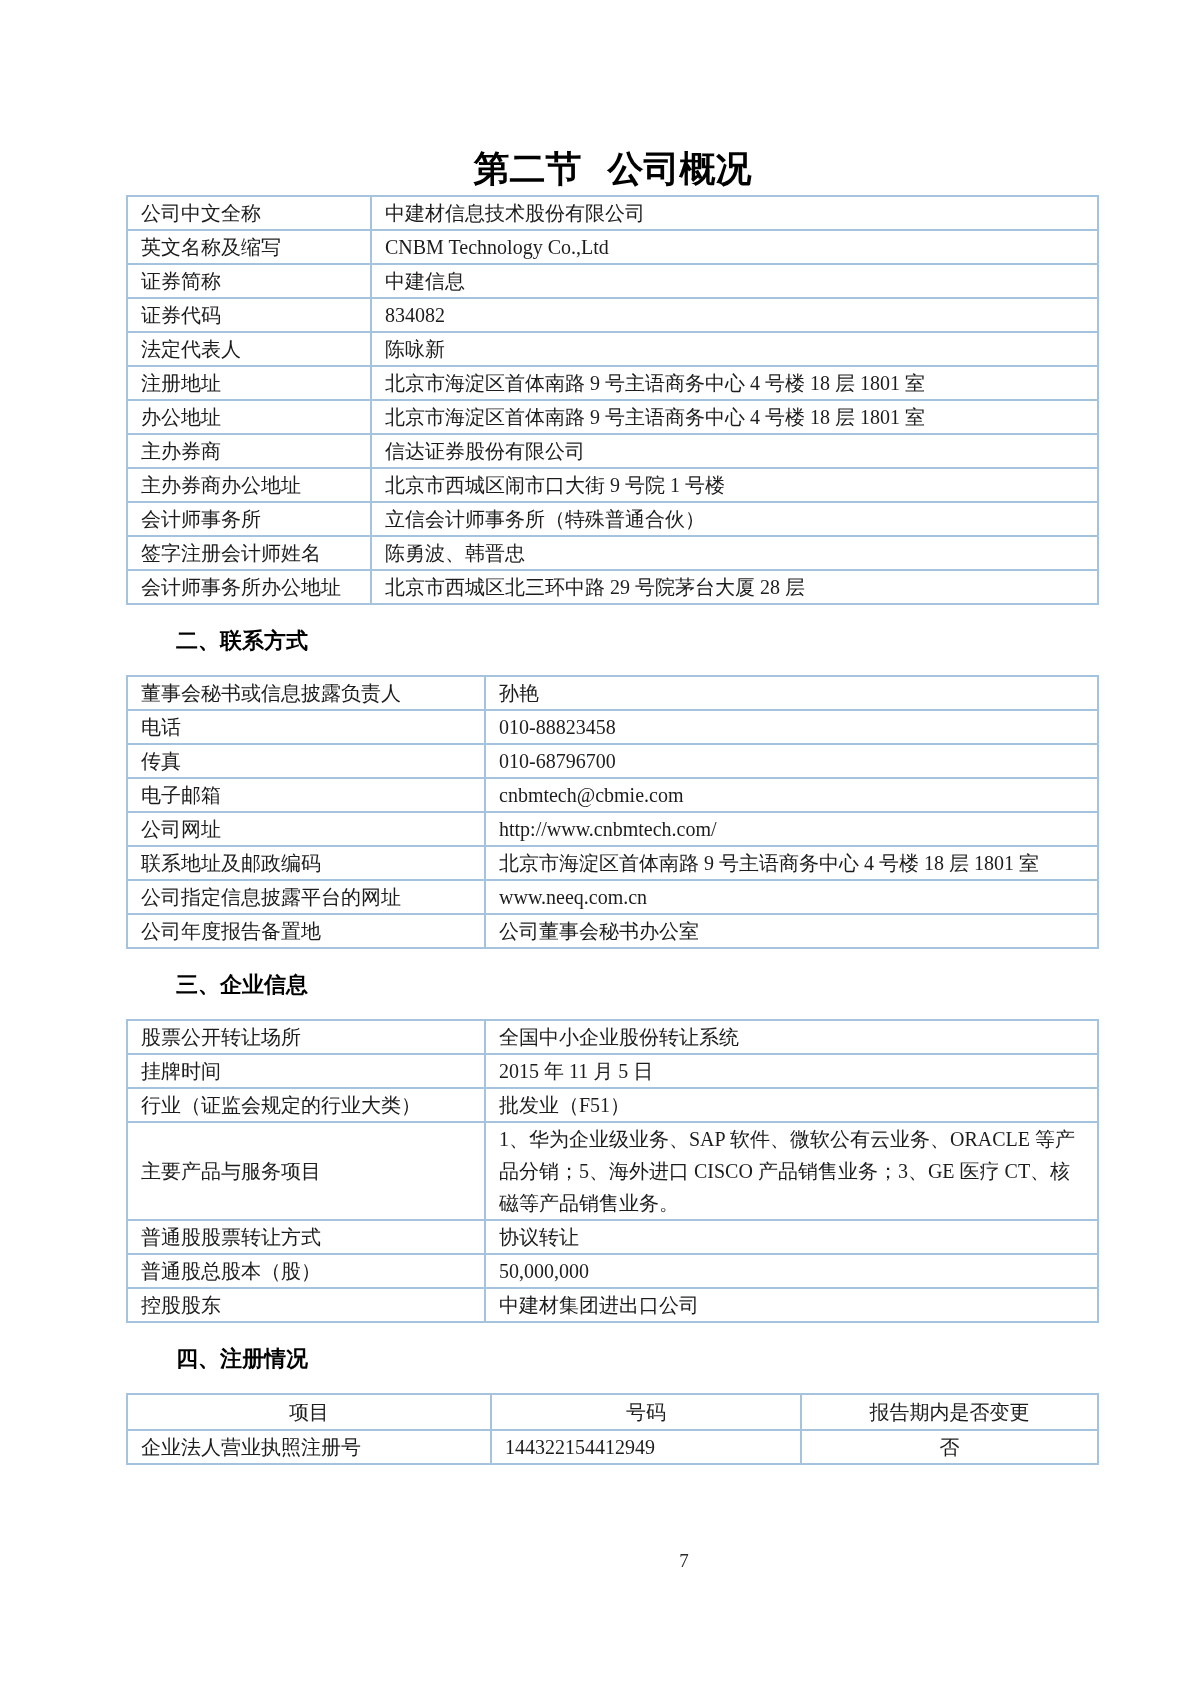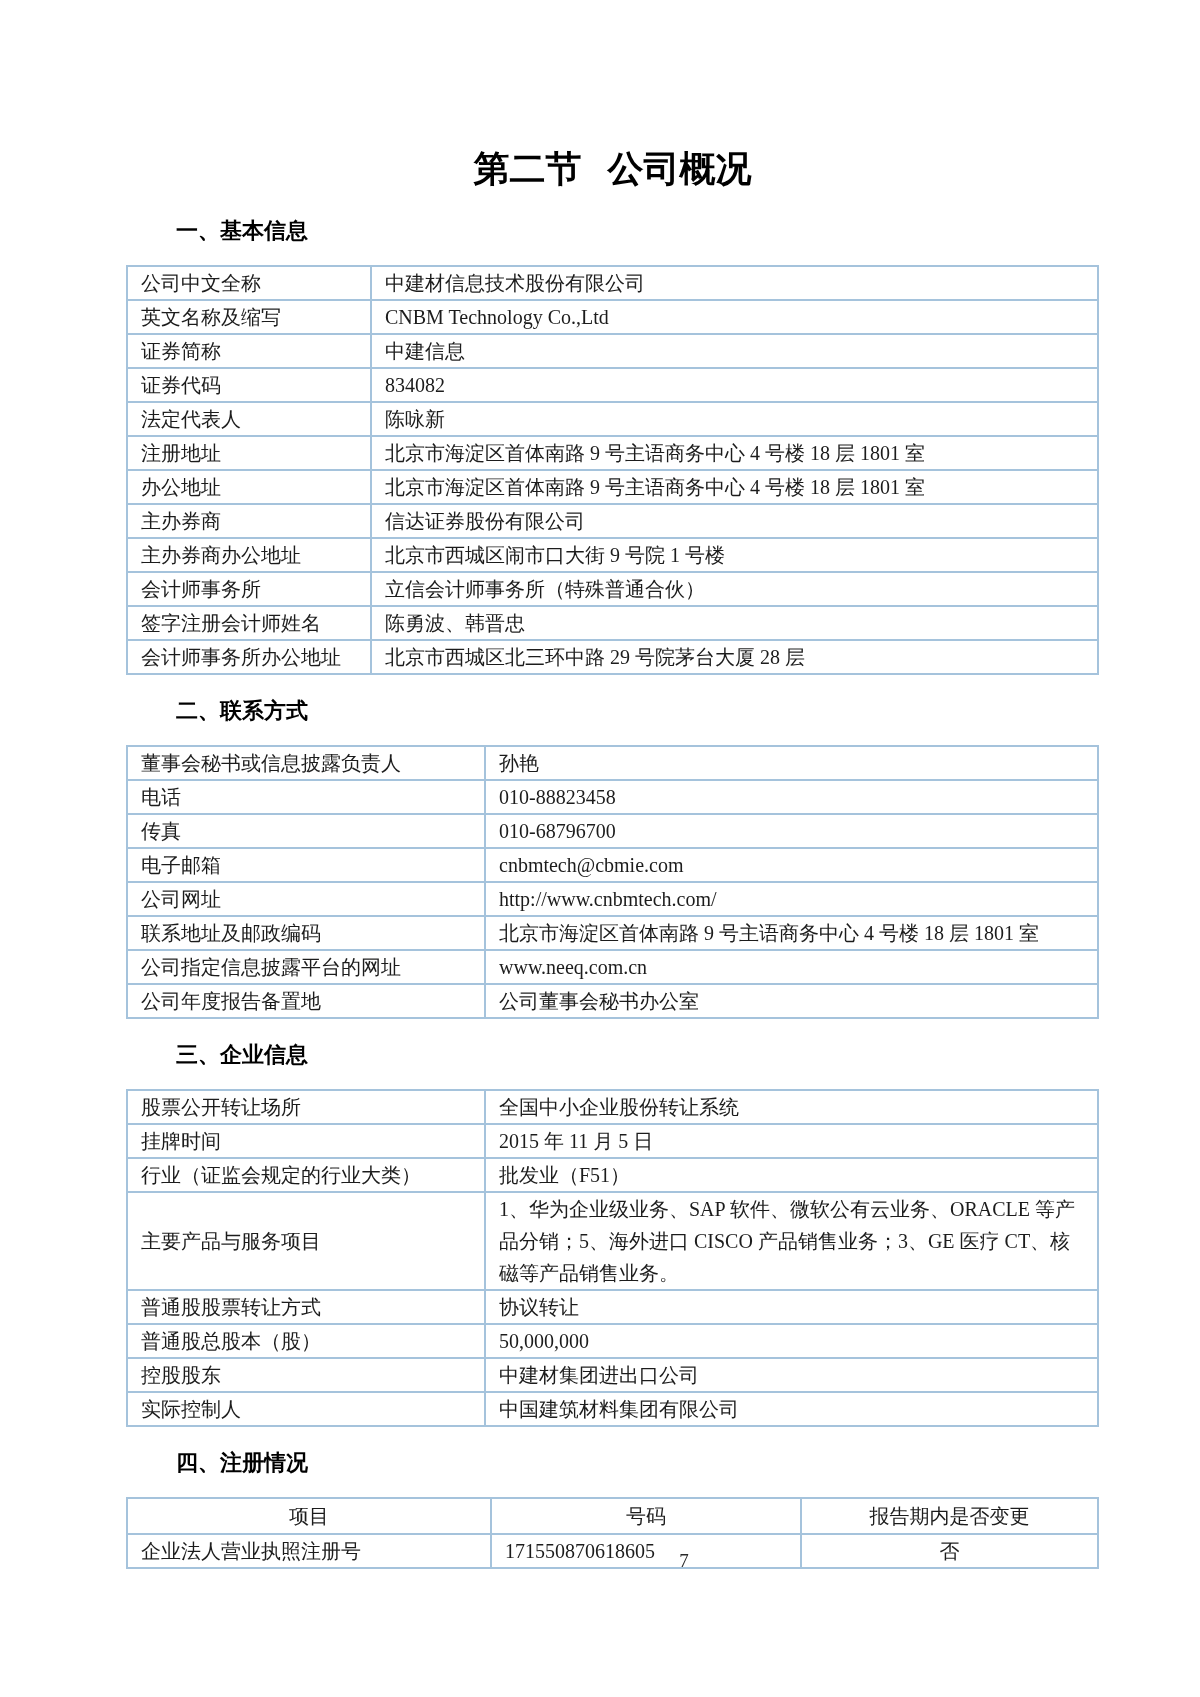--- a/index.html
+++ b/index.html
@@ -71,21 +71,20 @@
   }
 </style>
 </head>
 <body>
 
 <div class="page">
   <div class="content">
 
     <div class="doc-title">第二节 公司概况</div>
 
-    <div class="sec-heading">一、基本信息</div>
     <table class="doc-table t-basic">
       <tbody>
         <tr>
           <td class="c-label">公司中文全称</td>
           <td class="c-value">中建材信息技术股份有限公司</td>
         </tr>
         <tr>
           <td class="c-label">英文名称及缩写</td>
           <td class="c-value">CNBM Technology Co.,Ltd</td>
         </tr>
@@ -193,39 +192,35 @@
           <td class="c-label">普通股股票转让方式</td>
           <td class="c-value">协议转让</td>
         </tr>
         <tr>
           <td class="c-label">普通股总股本（股）</td>
           <td class="c-value">50,000,000</td>
         </tr>
         <tr>
           <td class="c-label">控股股东</td>
           <td class="c-value">中建材集团进出口公司</td>
-        </tr>
-        <tr>
-          <td class="c-label">实际控制人</td>
-          <td class="c-value">中国建筑材料集团有限公司</td>
         </tr>
       </tbody>
     </table>
 
     <div class="sec-heading">四、注册情况</div>
     <table class="doc-table t-reg">
       <tbody>
         <tr>
           <th class="c-item">项目</th>
           <th class="c-number">号码</th>
           <th class="c-changed">报告期内是否变更</th>
         </tr>
         <tr>
           <td class="c-item">企业法人营业执照注册号</td>
-          <td class="c-number">171550870618605</td>
+          <td class="c-number">144322154412949</td>
           <td class="c-changed">否</td>
         </tr>
       </tbody>
     </table>
 
   </div>
 
   <div class="page-number">7</div>
 </div>
 

